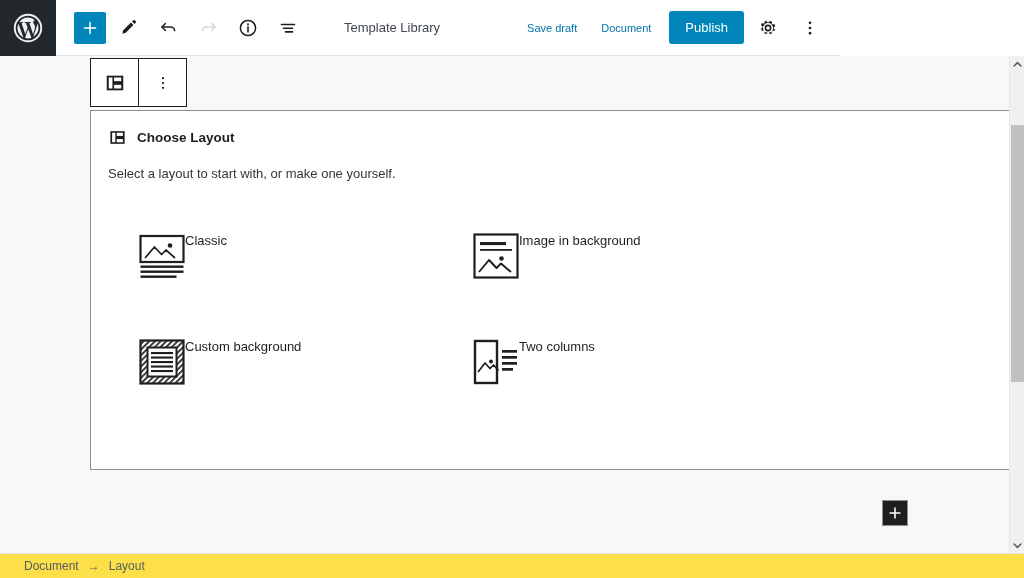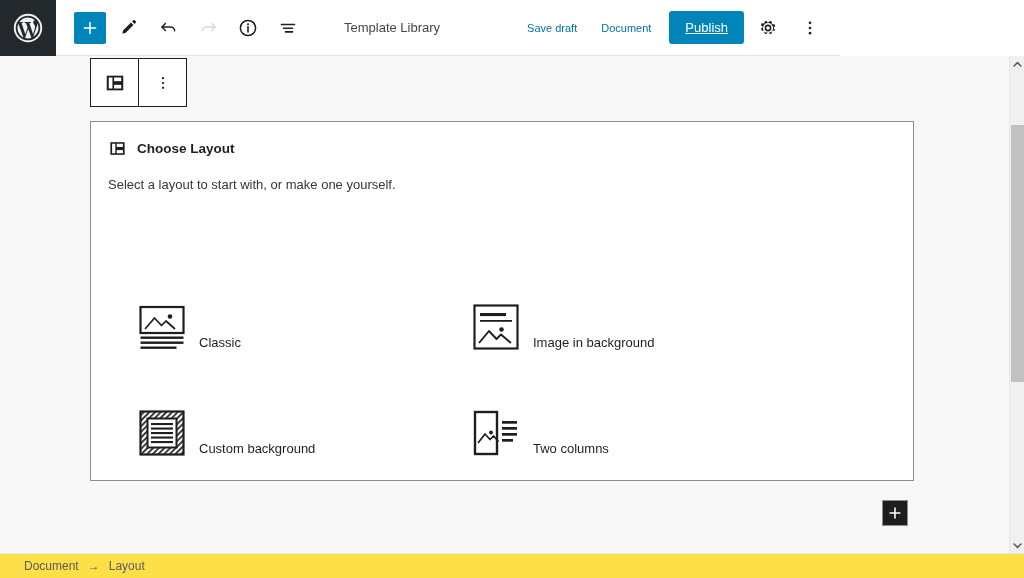--- a/index.html
+++ b/index.html
@@ -47,21 +47,20 @@
     background: none; border: none; cursor: pointer;
     color: #0073aa; font-size: 11px;
     font-family: "Liberation Sans", sans-serif;
     padding: 8px 12px; white-space: nowrap;
   }
   .publish-btn {
     background: #0085ba; color: #fff; border: none; cursor: pointer;
     font-size: 13px; font-family: "Liberation Sans", sans-serif;
     padding: 9px 16px; border-radius: 3px; margin-left: 6px;
     white-space: nowrap;
-    text-decoration: underline;
   }
   .icon-btn {
     width: 36px; height: 36px; margin-left: 6px;
     display: flex; align-items: center; justify-content: center;
     background: none; border: none; cursor: pointer;
   }
 
   
   .canvas {
     position: absolute; top: 56px; left: 0;
@@ -79,43 +78,43 @@
   }
   .bt-btn {
     width: 47px; height: 47px;
     display: flex; align-items: center; justify-content: center;
     background: #fff; border: none; cursor: pointer;
   }
   .bt-sep { width: 1px; background: #1e1e1e; }
 
   
   .panel {
-    position: absolute; left: 90px; top: 65px;
-    width: 824px; height: 360px;
+    position: absolute; left: 90px; top: 54px;
+    width: 921px; height: 360px;
     background: #fff;
     border: 1px solid #8d8d8d;
   }
   .panel-head {
     display: flex; align-items: center; gap: 10px;
     padding: 17px 0 0 17px;
   }
   .panel-title { font-size: 13.5px; color: #1e1e1e; font-weight: bold; }
   .panel-sub {
     font-size: 13px; color: #32373c;
     padding: 19px 0 0 17px;
   }
 
   .options {
     display: grid;
     grid-template-columns: 334px auto;
     grid-template-rows: 106px 106px;
     padding: 52px 0 0 48px;
   }
   .option {
-    display: flex; align-items: flex-end; gap: 14px;
+    display: flex; align-items: flex-start; 
     cursor: pointer; background: none; border: none;
     font-family: "Liberation Sans", sans-serif;
     text-align: left; padding: 0;
   }
   .option-label { font-size: 13px; color: #1e1e1e; }
   .thumb { width: 46px; height: 46px; flex: 0 0 46px; position: relative; }
 
   
   .add-block {
     position: absolute; left: 883px; top: 445px;

